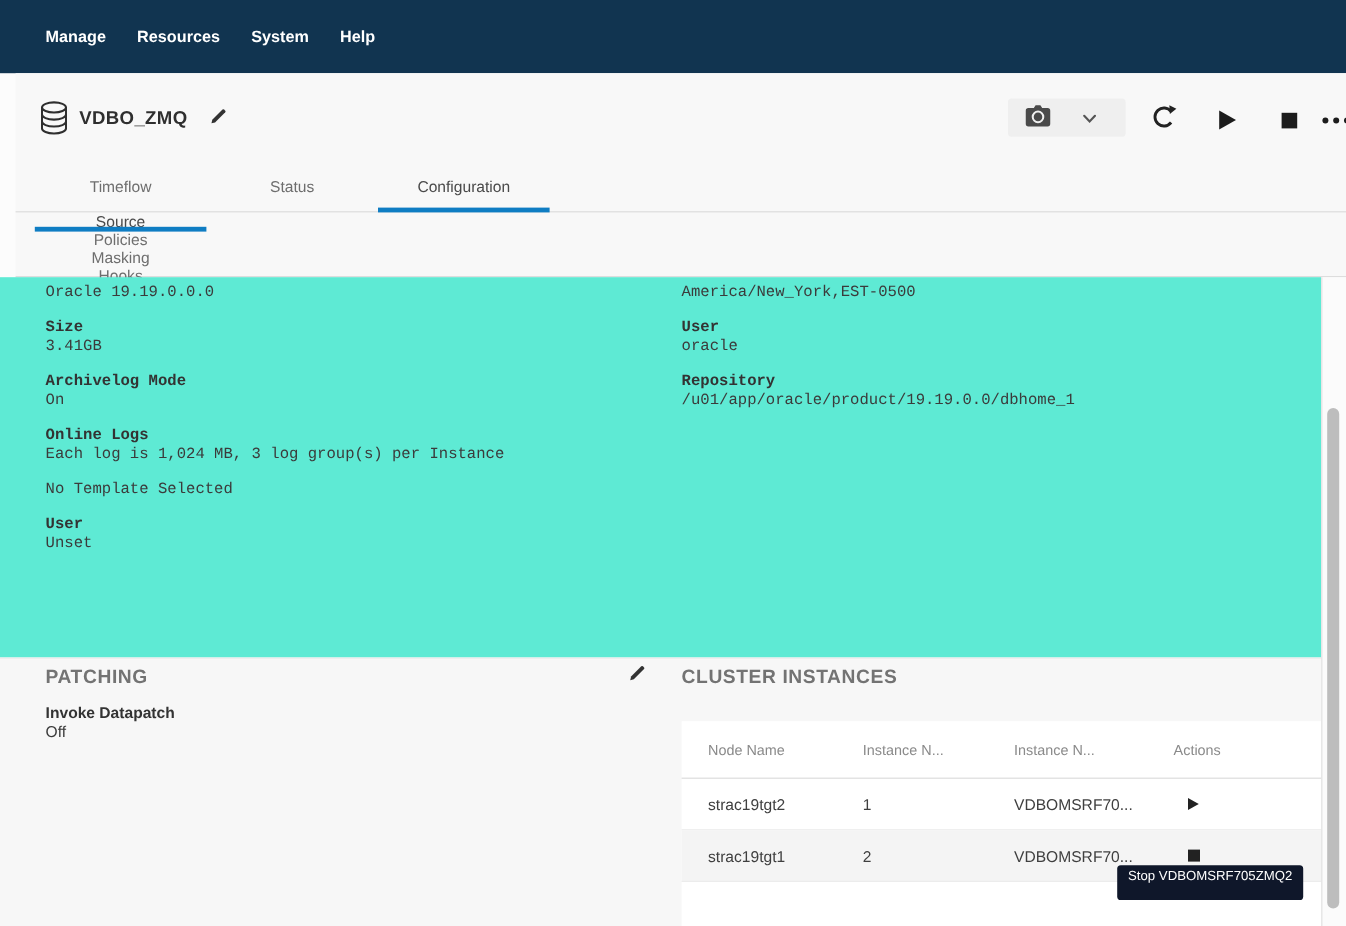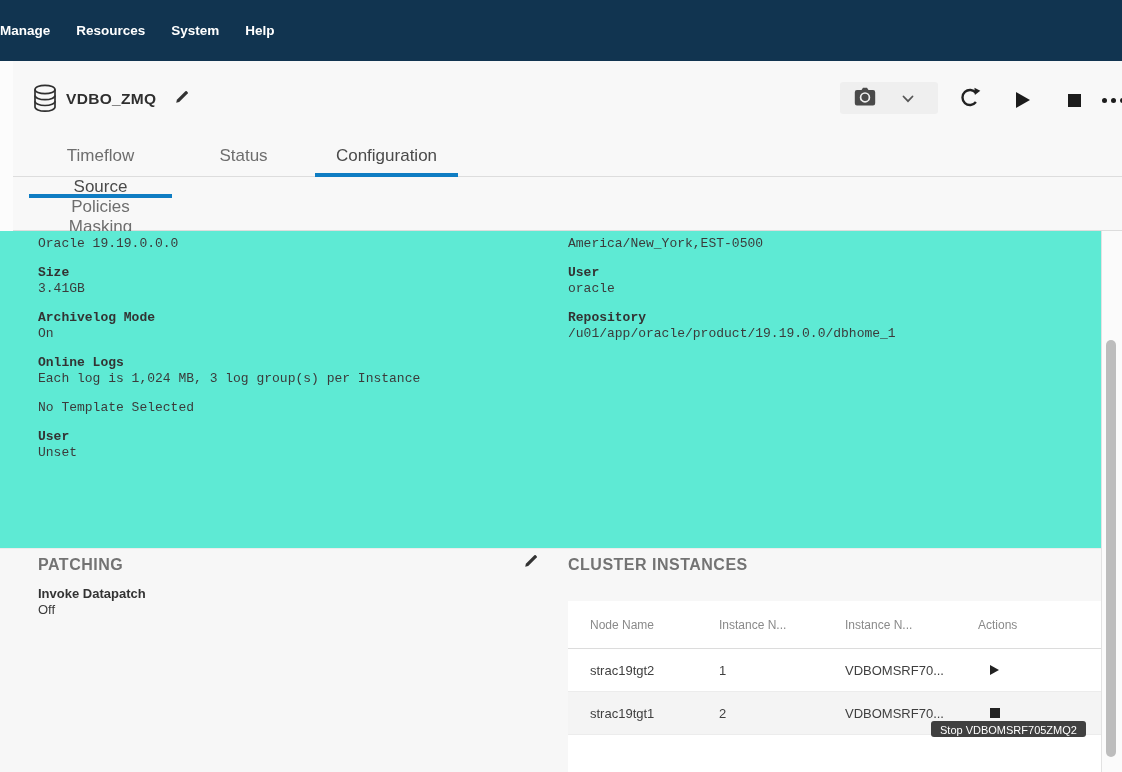--- a/index.html
+++ b/index.html
@@ -2,21 +2,21 @@
 <html><head>
 <meta charset="utf-8">
 <style>
   * { margin:0; padding:0; box-sizing:border-box; }
   html,body { width:1122px; height:772px; }
   body { font-family:"Liberation Sans", sans-serif; background:#fcfcfc; }
   .app { position:relative; width:1122px; height:772px; overflow:hidden; background:#fcfcfc; }
 
   
   .topnav { position:absolute; left:0; top:0; width:1122px; height:61px;
-            background:#113450; display:flex; align-items:center; gap:26px; }
+            background:#113450; display:flex; align-items:center; padding-left:38px; gap:26px; }
   .topnav .nav-item { color:#ffffff; font-size:13.5px; font-weight:700; cursor:pointer; }
 
   
   .chrome { position:absolute; left:13px; top:61px; width:1122px; height:170px; background:#f8f8f8; }
 
   .obj-header { position:absolute; left:0; top:0; width:1122px; height:74px; }
   .db-icon { position:absolute; left:20px; top:23px; }
   .obj-title { position:absolute; left:53px; top:29px; font-size:15.5px; font-weight:700;
                color:#2f2f2f; letter-spacing:.3px; }
   .edit-title-btn { position:absolute; left:160px; top:28px; width:18px; height:18px;
@@ -38,21 +38,21 @@
   .square { width:13px; height:13px; background:#1c1c1c; }
   .dots { display:flex; gap:4px; }
   .dots i { width:5px; height:5px; border-radius:50%; background:#1c1c1c; display:block; }
 
   
   .tabbar { position:absolute; left:0; width:1122px; display:flex; padding-left:16px;
             border-bottom:1px solid #dddddd; }
   .tabbar.primary { top:74px; height:42px; }
   .tabbar.secondary { top:116px; height:54px;flex-direction:column; }
   .tab { position:relative; width:143px; display:flex; align-items:center; justify-content:center;
-         font-size:17px; color:#6e6e6e; cursor:pointer; }
+         font-size:13px; color:#6e6e6e; cursor:pointer; }
   .tab.active { color:#4a4a4a; }
   .tab.active::after { content:""; position:absolute; left:0; bottom:-1px; width:100%; height:4px;
                        background:#0f7dc3; }
 
   
   .details { position:absolute; left:0; top:231px; width:1101px; height:317px; background:#5eead4;font-family:Liberation Mono, monospace; }
   .col { position:absolute; top:5px; }
   .col.left  { left:38px; width:480px; }
   .col.right { left:568px; width:500px; }
   .field { margin-bottom:13px; font-size:13px; line-height:16px; color:#3b3b3b; }
@@ -81,22 +81,22 @@
   .tbody-row { height:43px; border-bottom:1px solid #ececec; }
   .tbody-row .tcell { font-size:13px; color:#3f3f3f; }
   .tbody-row.hovered { background:#f4f4f4; }
   .action-btn { background:none; border:none; cursor:pointer; display:flex; align-items:center;
                 padding:0; margin-left:12px; }
   .tri-right-sm { width:0; height:0; border-left:9px solid #222222;
                   border-top:5.5px solid transparent; border-bottom:5.5px solid transparent; }
   .square-sm { width:9.5px; height:9.5px; background:#222222; }
 
   
-  .tooltip { position:absolute; left:931px; top:721px; height:16px; line-height:19px; padding:0 9px;
-             background:#404040; border-radius:3px; color:#ffffff; font-size:11px; white-space:nowrap; }
+  .tooltip { position:absolute; left:931px; top:721px; height:29px; line-height:19px; padding:0 9px;
+             background:#0f172a; border-radius:3px; color:#ffffff; font-size:11px; white-space:nowrap; }
 
   
   .scroll-track { position:absolute; left:1101px; top:231px; width:21px; height:541px;
                   background:#fbfbfb; border-left:1px solid #e2e2e2; }
   .scroll-thumb { position:absolute; left:4px; top:109px; width:10px; height:417px;
                   border-radius:5px; background:#bdbdbd; cursor:pointer; }
 </style>
 </head>
 <body>
 

